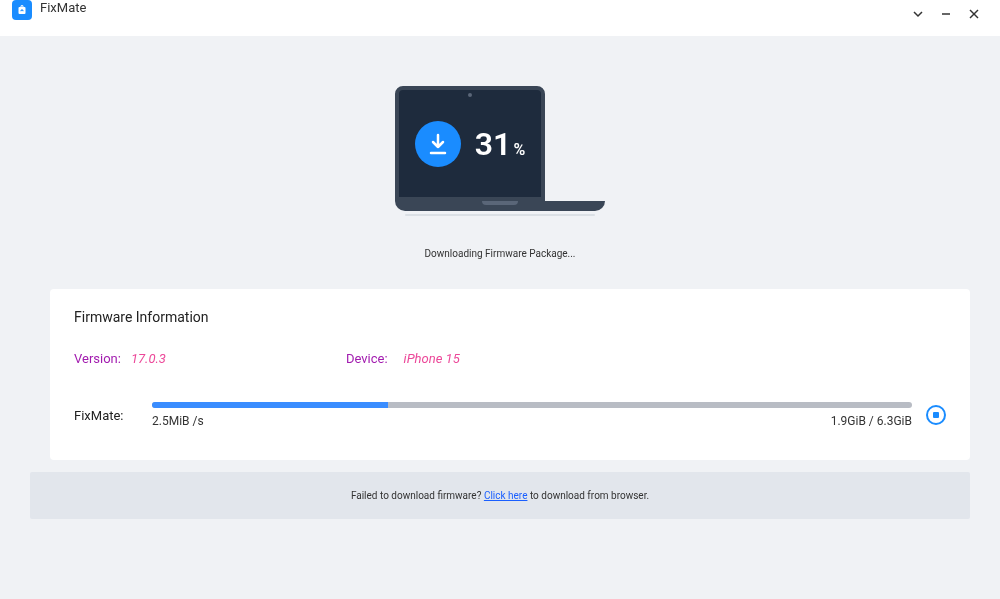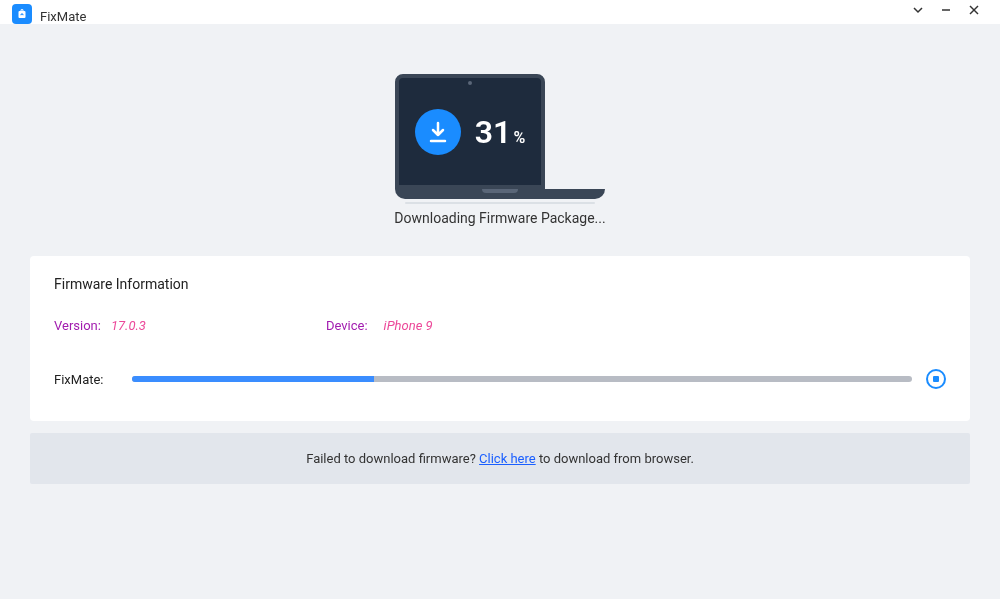--- a/index.html
+++ b/index.html
@@ -1,18 +1,18 @@
 <!DOCTYPE html>
 <html><head>
 <meta charset="utf-8">
 <style>
 * { margin: 0; padding: 0; box-sizing: border-box; font-family: -apple-system, BlinkMacSystemFont, "Segoe UI", Roboto, Arial, sans-serif; }
 body { background: #f0f2f5; width: 1000px; height: 599px; overflow: hidden; }
 
-.titlebar { height: 24px; background: #ffffff; display: flex; align-items: flex-end; padding: 0 12px; }
+.titlebar { height: 36px; background: #ffffff; display: flex; align-items: flex-start; padding: 0 12px; }
 .app-logo { width: 20px; height: 20px; background: #1a8cff; border-radius: 4px; display: flex; align-items: center; justify-content: center; margin-right: 8px; }
 .app-logo svg { width: 12px; height: 12px; fill: #fff; }
 .app-title { font-size: 13px; color: #333; }
 .titlebar-spacer { flex: 1; }
 .titlebar-btn { width: 28px; height: 28px; display: flex; align-items: center; justify-content: center; cursor: pointer; }
 .titlebar-btn svg { stroke: #333; stroke-width: 1.5; fill: none; }
 
 .content { padding: 0 30px; }
 
 .hero { text-align: center; padding-top: 50px; padding-bottom: 30px; }
@@ -21,41 +21,41 @@
 .laptop-camera { position: absolute; top: 3px; left: 50%; transform: translateX(-50%); width: 4px; height: 4px; background: #5a6678; border-radius: 50%; }
 .download-circle { width: 46px; height: 46px; background: #1a8cff; border-radius: 50%; display: flex; align-items: center; justify-content: center; }
 .download-circle svg { width: 24px; height: 24px; fill: #fff; }
 .percent { color: #fff; font-size: 32px; font-weight: 600; display: flex; align-items: baseline; }
 .percent-num { font-size: 32px; }
 .percent-sym { font-size: 16px; margin-left: 2px; }
 .laptop-base { width: 210px; height: 10px; background: #3a4656; border-radius: 0 0 10px 10px; margin: 0 auto; position: relative; }
 .laptop-notch { position: absolute; top: 0; left: 50%; transform: translateX(-50%); width: 36px; height: 4px; background: #5a6678; border-radius: 0 0 4px 4px; }
 .laptop-shadow { width: 190px; height: 2px; background: #c5cdd6; margin: 3px auto 0; border-radius: 1px; opacity: .5; }
 
-.status-main { font-size: 14px; color: #333; margin-top: 6px; text-align: center; }
+.status-main { font-size: 10px; color: #333; margin-top: 32px; text-align: center; }
 .status-sub { font-size: 13px; color: #1a8cff; margin-top: 6px; }
 
-.panel { background: #fff; border-radius: 4px; padding: 20px 24px 32px; }
+.panel { background: #fff; border-radius: 4px; padding: 20px 24px 32px; margin-left: 20px; }
 .panel-title { font-size: 14px; color: #222; margin-bottom: 26px; }
 .info-row { display: flex; gap: 60px; margin-bottom: 36px; }
 .info-item { display: flex; gap: 10px; font-size: 13px; }
 .info-label { color: #a21caf; }
 .info-value { color: #ec4899; font-style: italic; }
 .info-item:nth-child(2) .info-value { margin-left: 6px; }
 
 .download-row { display: flex; align-items: center; gap: 14px; }
 .download-label { font-size: 13px; color: #222; width: 64px; }
 .progress-wrap { flex: 1; }
 .progress-bar { height: 6px; background: #b8bcc4; border-radius: 3px; overflow: hidden; position: relative; }
 .progress-fill { height: 100%; background: #3a8dff; }
 .progress-stats { display: flex; justify-content: space-between; font-size: 12px; color: #333; margin-top: 6px; }
 .stop-btn { width: 20px; height: 20px; border: 2px solid #1a8cff; border-radius: 50%; display: flex; align-items: center; justify-content: center; cursor: pointer; }
 .stop-btn::after { content: ""; width: 6px; height: 6px; background: #1a8cff; border-radius: 1px; }
 
-.footer-bar { background: #e2e6ec; margin: 12px 30px 0; padding: 18px; text-align: center; font-size: 13px; color: #333; border-radius: 2px; }
+.footer-bar { background: #e2e6ec; margin: 12px 30px 0; padding: 18px; text-align: center; font-size: 10px; color: #333; border-radius: 2px; }
 .footer-bar a { color: #1a5fff; text-decoration: underline; cursor: pointer; }
 </style>
 </head>
 <body>
 
 <div class="titlebar">
   <div class="app-logo">
     <svg viewBox="0 0 24 24">
         <path d="M12 2a3 3 0 00-3 3v1H7a2 2 0 00-2 2v10a2 2 0 002 2h10a2 2 0 002-2V8a2 2 0 00-2-2h-2V5a3 3 0 00-3-3zm-1 3a1 1 0 112 0v1h-2V5zm1 5l3.5 3.5-1.4 1.4L12 12.8l-2.1 2.1-1.4-1.4L12 10z"></path>
       </svg>
@@ -105,28 +105,32 @@
 
   <div class="panel">
     <div class="panel-title">Firmware Information</div>
     <div class="info-row">
       <div class="info-item">
         <span class="info-label">Version:</span>
         <span class="info-value">17.0.3</span>
       </div>
       <div class="info-item" style="margin-left:120px;">
         <span class="info-label">Device:</span>
-        <span class="info-value">iPhone 9</span>
+        <span class="info-value">iPhone 15</span>
       </div>
     </div>
     <div class="download-row">
       <div class="download-label">FixMate:</div>
       <div class="progress-wrap">
         <div class="progress-bar">
           <div class="progress-fill" style="width:31%"></div>
+        </div>
+        <div class="progress-stats">
+          <span>2.5MiB /s</span>
+          <span>1.9GiB / 6.3GiB</span>
         </div>
       </div>
       <div class="stop-btn"></div>
     </div>
   </div>
 </div>
 
 <div class="footer-bar">
   <span>Failed to download firmware? </span><a>Click here</a><span> to download from browser.</span>
 </div>

